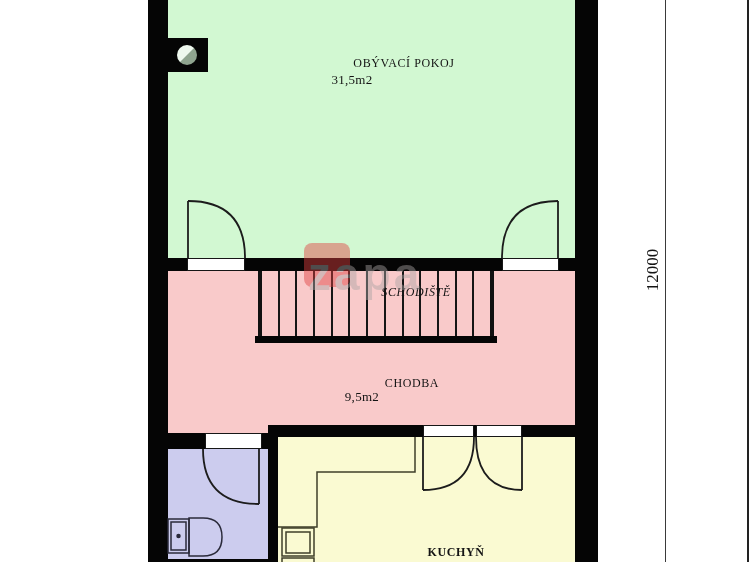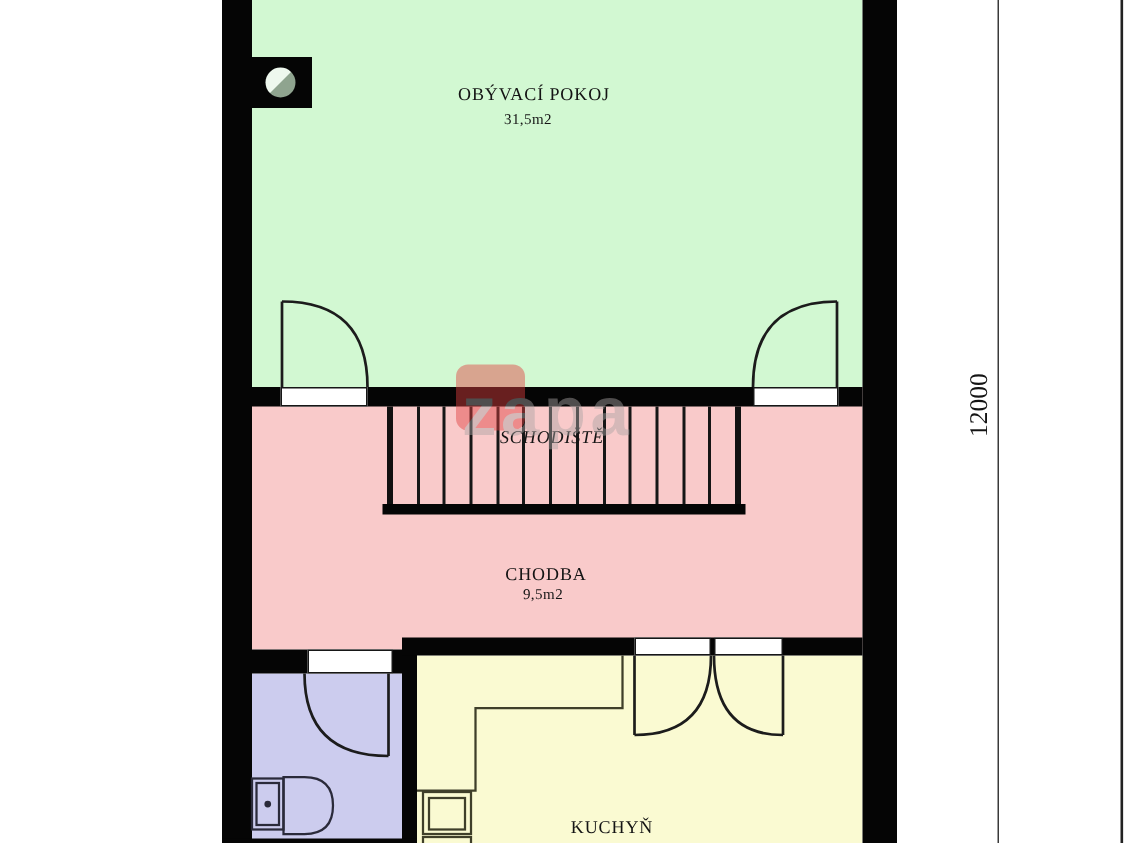--- a/index.html
+++ b/index.html
@@ -43,28 +43,28 @@
     left:258px;top:271px;width:236px;height:65px;z-index:3;
     border-left:4px solid #111;border-right:4px solid #111;
     box-sizing:border-box;display:flex;
   }
   .stairs .step{flex:1;border-right:2px solid #161616;}
   .stairs .step:last-child{border-right:none;}
   
   .overlay{left:0;top:0;z-index:4;pointer-events:none;}
   
   .lbl{position:absolute;transform:translate(-50%,-50%);color:#141414;z-index:5;white-space:nowrap;letter-spacing:0.6px;}
-  .lbl-name{font-size:12px;}
-  .lbl-area{font-size:10px;letter-spacing:0.3px;}
+  .lbl-name{font-size:12px;margin-left:48px;}
+  .lbl-area{font-size:13px;letter-spacing:0.3px;}
   .l-living{left:356px;top:63px;}
   .l-living-a{left:352px;top:80px;}
   .l-stairs{left:368px;top:292px;font-size:12px;font-style:italic;}
   .l-hall{left:364px;top:383px;}
   .l-hall-a{left:362px;top:397px;}
-  .l-kitchen{left:408px;top:552px;}
+  .l-kitchen{left:408px;top:552px;font-weight:bold;}
   
   .watermark{left:296px;top:240px;width:210px;height:80px;z-index:6;opacity:0.45;text-align:right;}
   .wm-box{position:absolute;left:8px;top:3px;width:46px;height:44px;background:#e04040;border-radius:8px;}
   .wm-text{
     position:absolute;left:12px;top:4px;
     font-family:"Liberation Sans","DejaVu Sans",sans-serif;
     font-weight:bold;font-size:46px;line-height:60px;color:#aaa4a4;letter-spacing:3px;
   }
   
   .dim-line{left:665px;top:0;width:1px;height:562px;background:#3a3a3a;z-index:2;}

